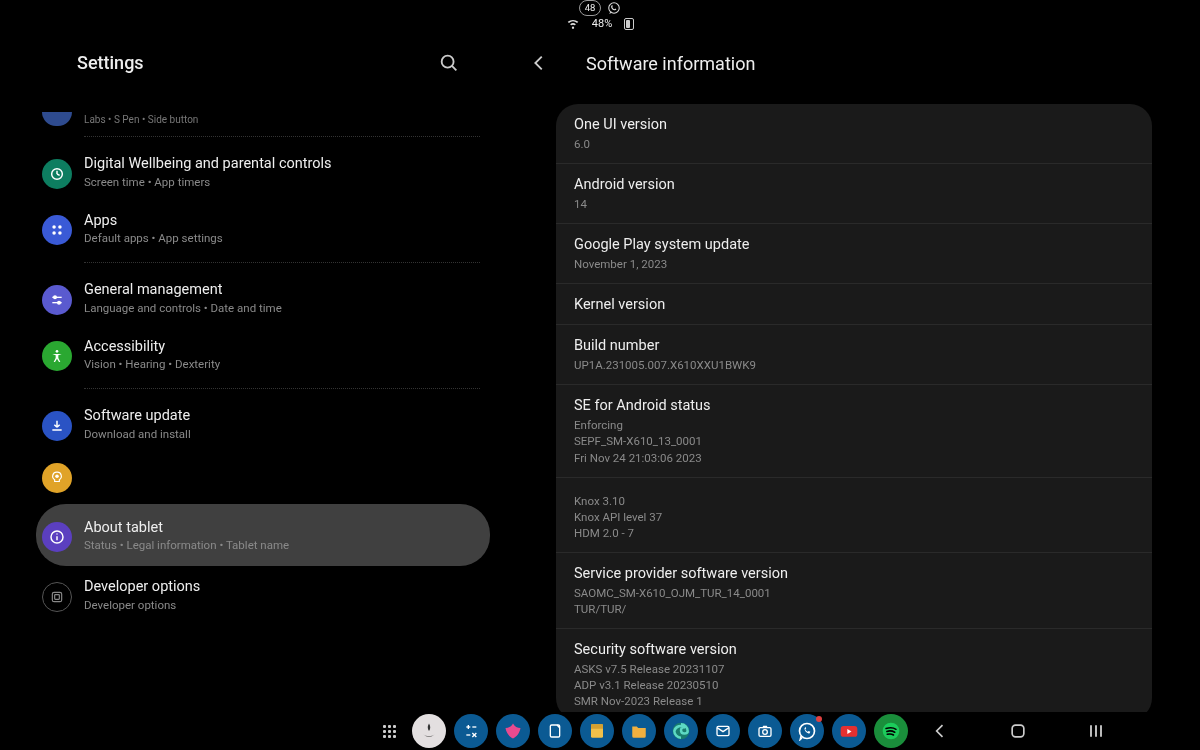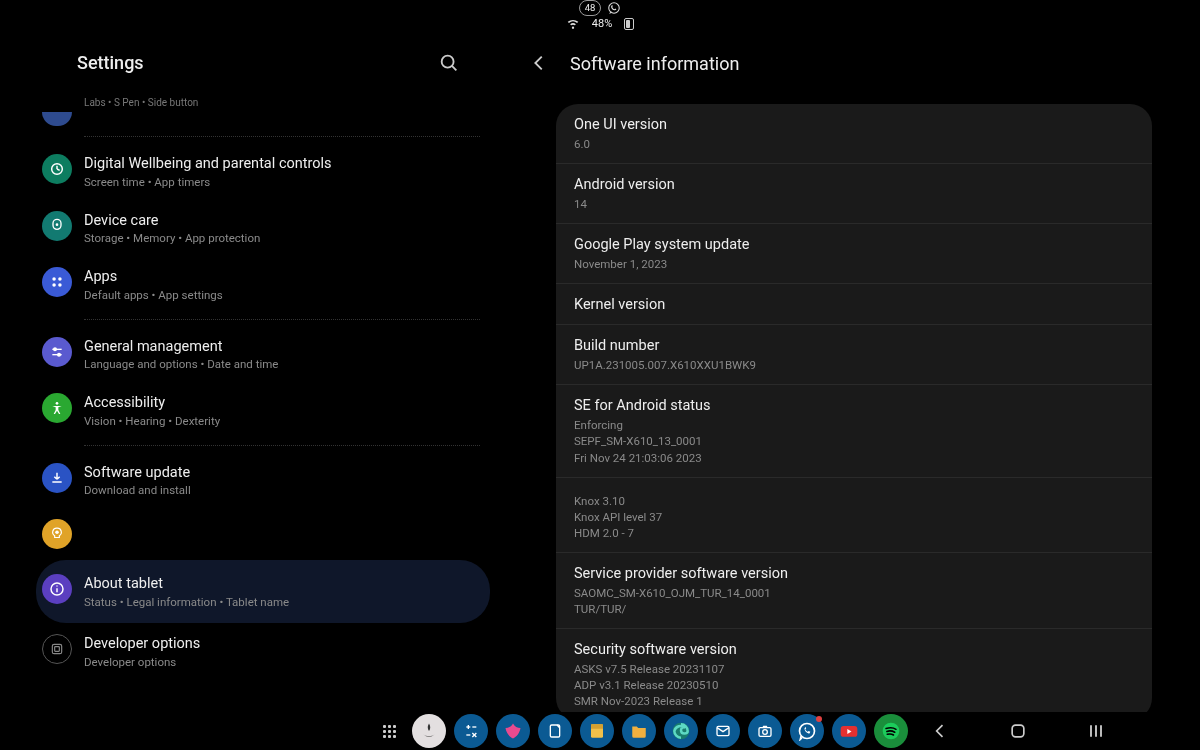--- a/index.html
+++ b/index.html
@@ -17,22 +17,22 @@
 
   .main-area { display: flex; height: 688px; }
   .left-pane { width: 500px; padding: 0 0 0 0; position: relative; overflow: hidden; }
   .right-pane { width: 700px; padding: 0 0 0 0; }
 
   .left-header { display: flex; justify-content: space-between; align-items: flex-start; padding: 28px 40px 22px 77px; }
   .left-title { color: #eee; font-size: 18px; font-weight: 500; }
   .search-btn { width: 22px; height: 22px; color: #ccc; }
 
   .sidebar-list { padding: 0 0 0 36px; }
-  .sidebar-item { display: flex; align-items: flex-start; padding: 11px 20px 11px 6px; border-radius: 24px; cursor: pointer; }
-  .sidebar-item.selected { background: #0f172a; border-radius: 30px; margin-right: 10px; padding-top:14px; padding-bottom:14px; }
+  .sidebar-item { display: flex; align-items: flex-end; padding: 11px 20px 11px 6px; border-radius: 24px; cursor: pointer; }
+  .sidebar-item.selected { background: #404040; border-radius: 30px; margin-right: 10px; padding-top:14px; padding-bottom:14px; }
   .sidebar-icon { width: 30px; height: 30px; border-radius: 50%; display: flex; align-items: center; justify-content: center; flex-shrink: 0; margin-right: 12px; }
   .sidebar-text { display: flex; flex-direction: column; }
   .sidebar-label { font-size: 14.5px; color: #eee; font-weight: 400; line-height: 1.35; }
   .sidebar-sub { font-size: 11.5px; color: #8a8a8a; margin-top: 1px; }
   .partial-item .sidebar-label { font-size: 10px; color: #777; }
   .partial-item { padding-top: 0; padding-bottom: 4px; }
   .partial-icon { width:30px; height:30px; margin-right:12px; position:relative; overflow:hidden; }
   .partial-icon-inner { position:absolute; bottom:0; left:0; width:30px; height:14px; background:#2e4b8f; border-radius:50%; border-bottom-left-radius:15px; border-bottom-right-radius:15px; border-top-left-radius:0;border-top-right-radius:0;}
 
   .divider { border-top: 1px dotted #333; margin: 6px 20px 6px 48px; }
@@ -42,21 +42,21 @@
   .icon-blue { background: #3a5ad6; }
   .icon-purple { background: #5a5acf; }
   .icon-green2 { background: #2aa831; }
   .icon-bluedark { background: #2a53c4; }
   .icon-orange { background: #e0a328; }
   .icon-about { background: #5b3fc0; }
   .icon-dev { border: 1.5px solid #555; background: transparent; }
 
   .right-header { display: flex; align-items: center; gap: 20px; padding: 28px 0 22px 28px; }
   .back-arrow { width: 22px; height: 22px; color: #ccc; cursor: pointer; }
-  .right-title { color: #eee; font-size: 18px; font-weight: 400; }
+  .right-title { color: #eee; font-size: 18px; font-weight: 400; margin-left: 16px; }
 
   .info-container { background: #1a1a1a; border-radius: 22px; margin: 8px 48px 0 56px; overflow: hidden; }
   .info-row { padding: 12px 18px 11px 18px; border-bottom: 1px solid #2a2a2a; }
   .info-row:last-child { border-bottom: none; }
   .info-label { font-size: 14.5px; color: #eee; font-weight: 400; }
   .info-value { font-size: 11.5px; color: #8a8a8a; margin-top: 3px; line-height: 1.4; white-space: pre-line; }
 
   .nav-bar { position: absolute; bottom: 0; left: 0; right: 0; height: 38px; display: flex; align-items: center; justify-content: center; padding: 0 38px; gap: 8px; background: #000; }
   .nav-icon { width: 34px; height: 34px; border-radius: 50%; background: #0b5a93; display: flex; align-items: center; justify-content: center; flex-shrink: 0; position:relative; }
   .nav-dots { display: grid; grid-template-columns: repeat(3, 3px); grid-template-rows: repeat(3, 3px); gap: 2px; margin-right: 8px; }
@@ -119,32 +119,20 @@
               <circle cx="12" cy="12" r="8"></circle>
               <path d="M12 12 L12 7 M12 12 L16 14"></path>
             </svg>
           </div>
         <div class="sidebar-text">
             <div class="sidebar-label">Digital Wellbeing and parental controls</div>
             <div class="sidebar-sub">Screen time  •  App timers</div>
           </div>
       </div>
 
-      <div class="sidebar-item">
-        <div class="sidebar-icon icon-teal">
-            <svg width="16" height="16" viewBox="0 0 24 24" fill="#fff">
-              <path d="M12 2a6 6 0 00-6 6v3a6 6 0 006 6 6 6 0 006-6V8a6 6 0 00-6-6z" fill="none" stroke="#fff" stroke-width="2"></path>
-              <circle cx="12" cy="10" r="2"></circle>
-            </svg>
-          </div>
-        <div class="sidebar-text">
-            <div class="sidebar-label">Device care</div>
-            <div class="sidebar-sub">Storage  •  Memory  •  App protection</div>
-          </div>
-      </div>
 
       <div class="sidebar-item">
         <div class="sidebar-icon icon-blue">
             <svg width="14" height="14" viewBox="0 0 24 24" fill="#fff">
               <circle cx="7" cy="7" r="3"></circle>
               <circle cx="17" cy="7" r="3"></circle>
               <circle cx="7" cy="17" r="3"></circle>
               <circle cx="17" cy="17" r="3"></circle>
             </svg>
           </div>
@@ -160,21 +148,21 @@
         <div class="sidebar-icon icon-purple">
             <svg width="16" height="16" viewBox="0 0 24 24" fill="none" stroke="#fff" stroke-width="2">
               <line x1="5" y1="8" x2="19" y2="8"></line>
               <line x1="5" y1="16" x2="19" y2="16"></line>
               <circle cx="9" cy="8" r="2" fill="#fff"></circle>
               <circle cx="15" cy="16" r="2" fill="#fff"></circle>
             </svg>
           </div>
         <div class="sidebar-text">
             <div class="sidebar-label">General management</div>
-            <div class="sidebar-sub">Language and options  •  Date and time</div>
+            <div class="sidebar-sub">Language and controls  •  Date and time</div>
           </div>
       </div>
 
       <div class="sidebar-item">
         <div class="sidebar-icon icon-green2">
             <svg width="16" height="16" viewBox="0 0 24 24" fill="#fff">
               <circle cx="12" cy="5" r="2"></circle>
               <path d="M5 9h14l-5 2v4l3 6h-2l-3-5-3 5H7l3-6v-4z"></path>
             </svg>
           </div>

